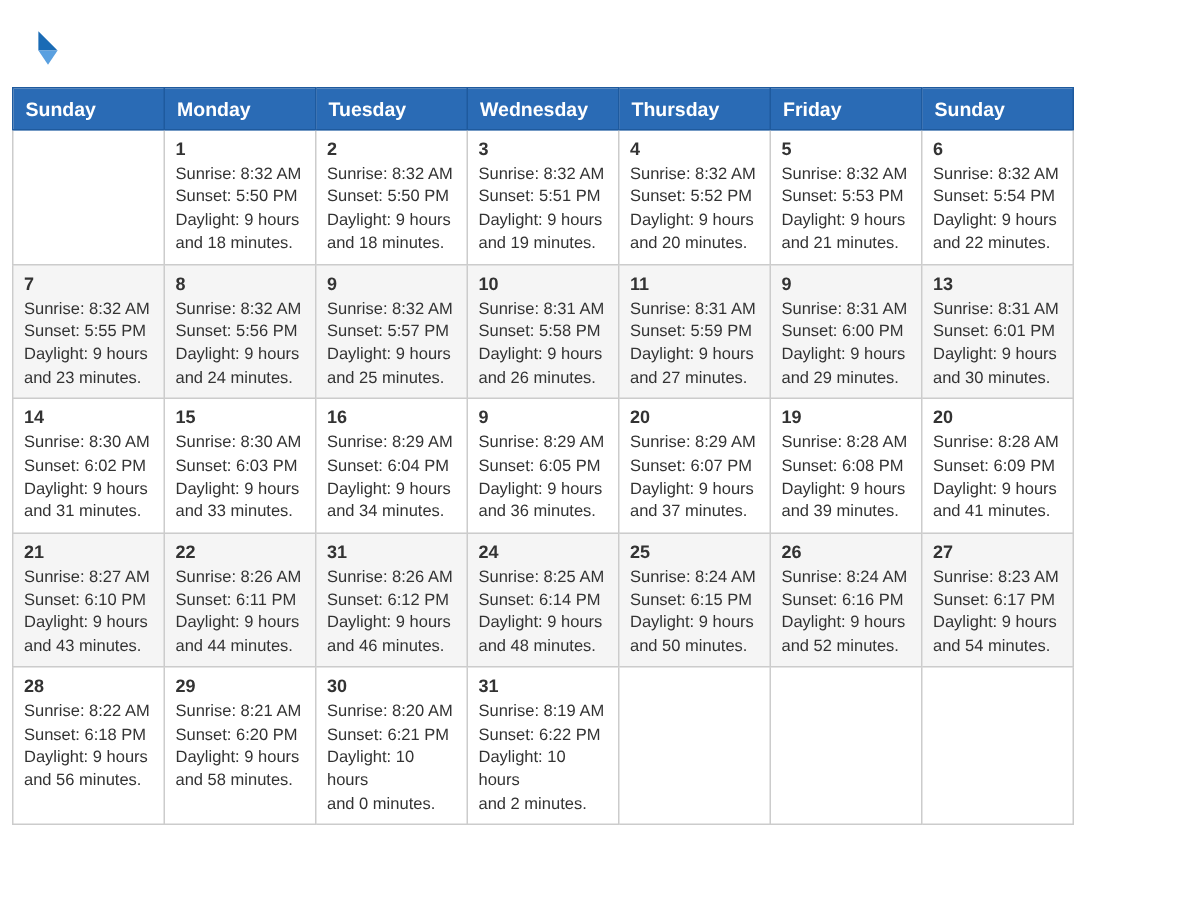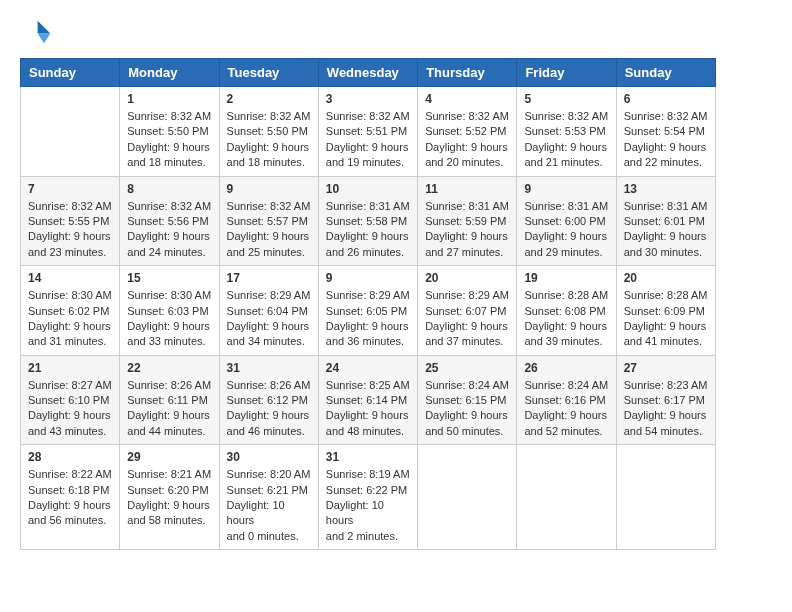--- a/index.html
+++ b/index.html
@@ -5,21 +5,21 @@
     * { box-sizing: border-box; margin: 0; padding: 0; }
     body {
       font-family: Arial, sans-serif;
       background: #fff;
       width: 792px;
       min-height: 612px;
       padding: 0;
     }
     .page {
       width: 736px;
-      padding: 16px 20px 20px 20px;
+      padding: 16px 20px 20px 8px;
     }
     .header {
       display: flex;
       justify-content: space-between;
       align-items: flex-start;
       margin-bottom: 10px;
     }
     .logo {
       display: flex;
       align-items: center;
@@ -188,21 +188,21 @@
         <tr>
           <td>
             <span class="day-number">14</span>
             <div class="day-info">Sunrise: 8:30 AM<br>Sunset: 6:02 PM<br>Daylight: 9 hours<br>and 31 minutes.</div>
           </td>
           <td>
             <span class="day-number">15</span>
             <div class="day-info">Sunrise: 8:30 AM<br>Sunset: 6:03 PM<br>Daylight: 9 hours<br>and 33 minutes.</div>
           </td>
           <td>
-            <span class="day-number">17</span>
+            <span class="day-number">16</span>
             <div class="day-info">Sunrise: 8:29 AM<br>Sunset: 6:04 PM<br>Daylight: 9 hours<br>and 34 minutes.</div>
           </td>
           <td>
             <span class="day-number">9</span>
             <div class="day-info">Sunrise: 8:29 AM<br>Sunset: 6:05 PM<br>Daylight: 9 hours<br>and 36 minutes.</div>
           </td>
           <td>
             <span class="day-number">20</span>
             <div class="day-info">Sunrise: 8:29 AM<br>Sunset: 6:07 PM<br>Daylight: 9 hours<br>and 37 minutes.</div>
           </td>

